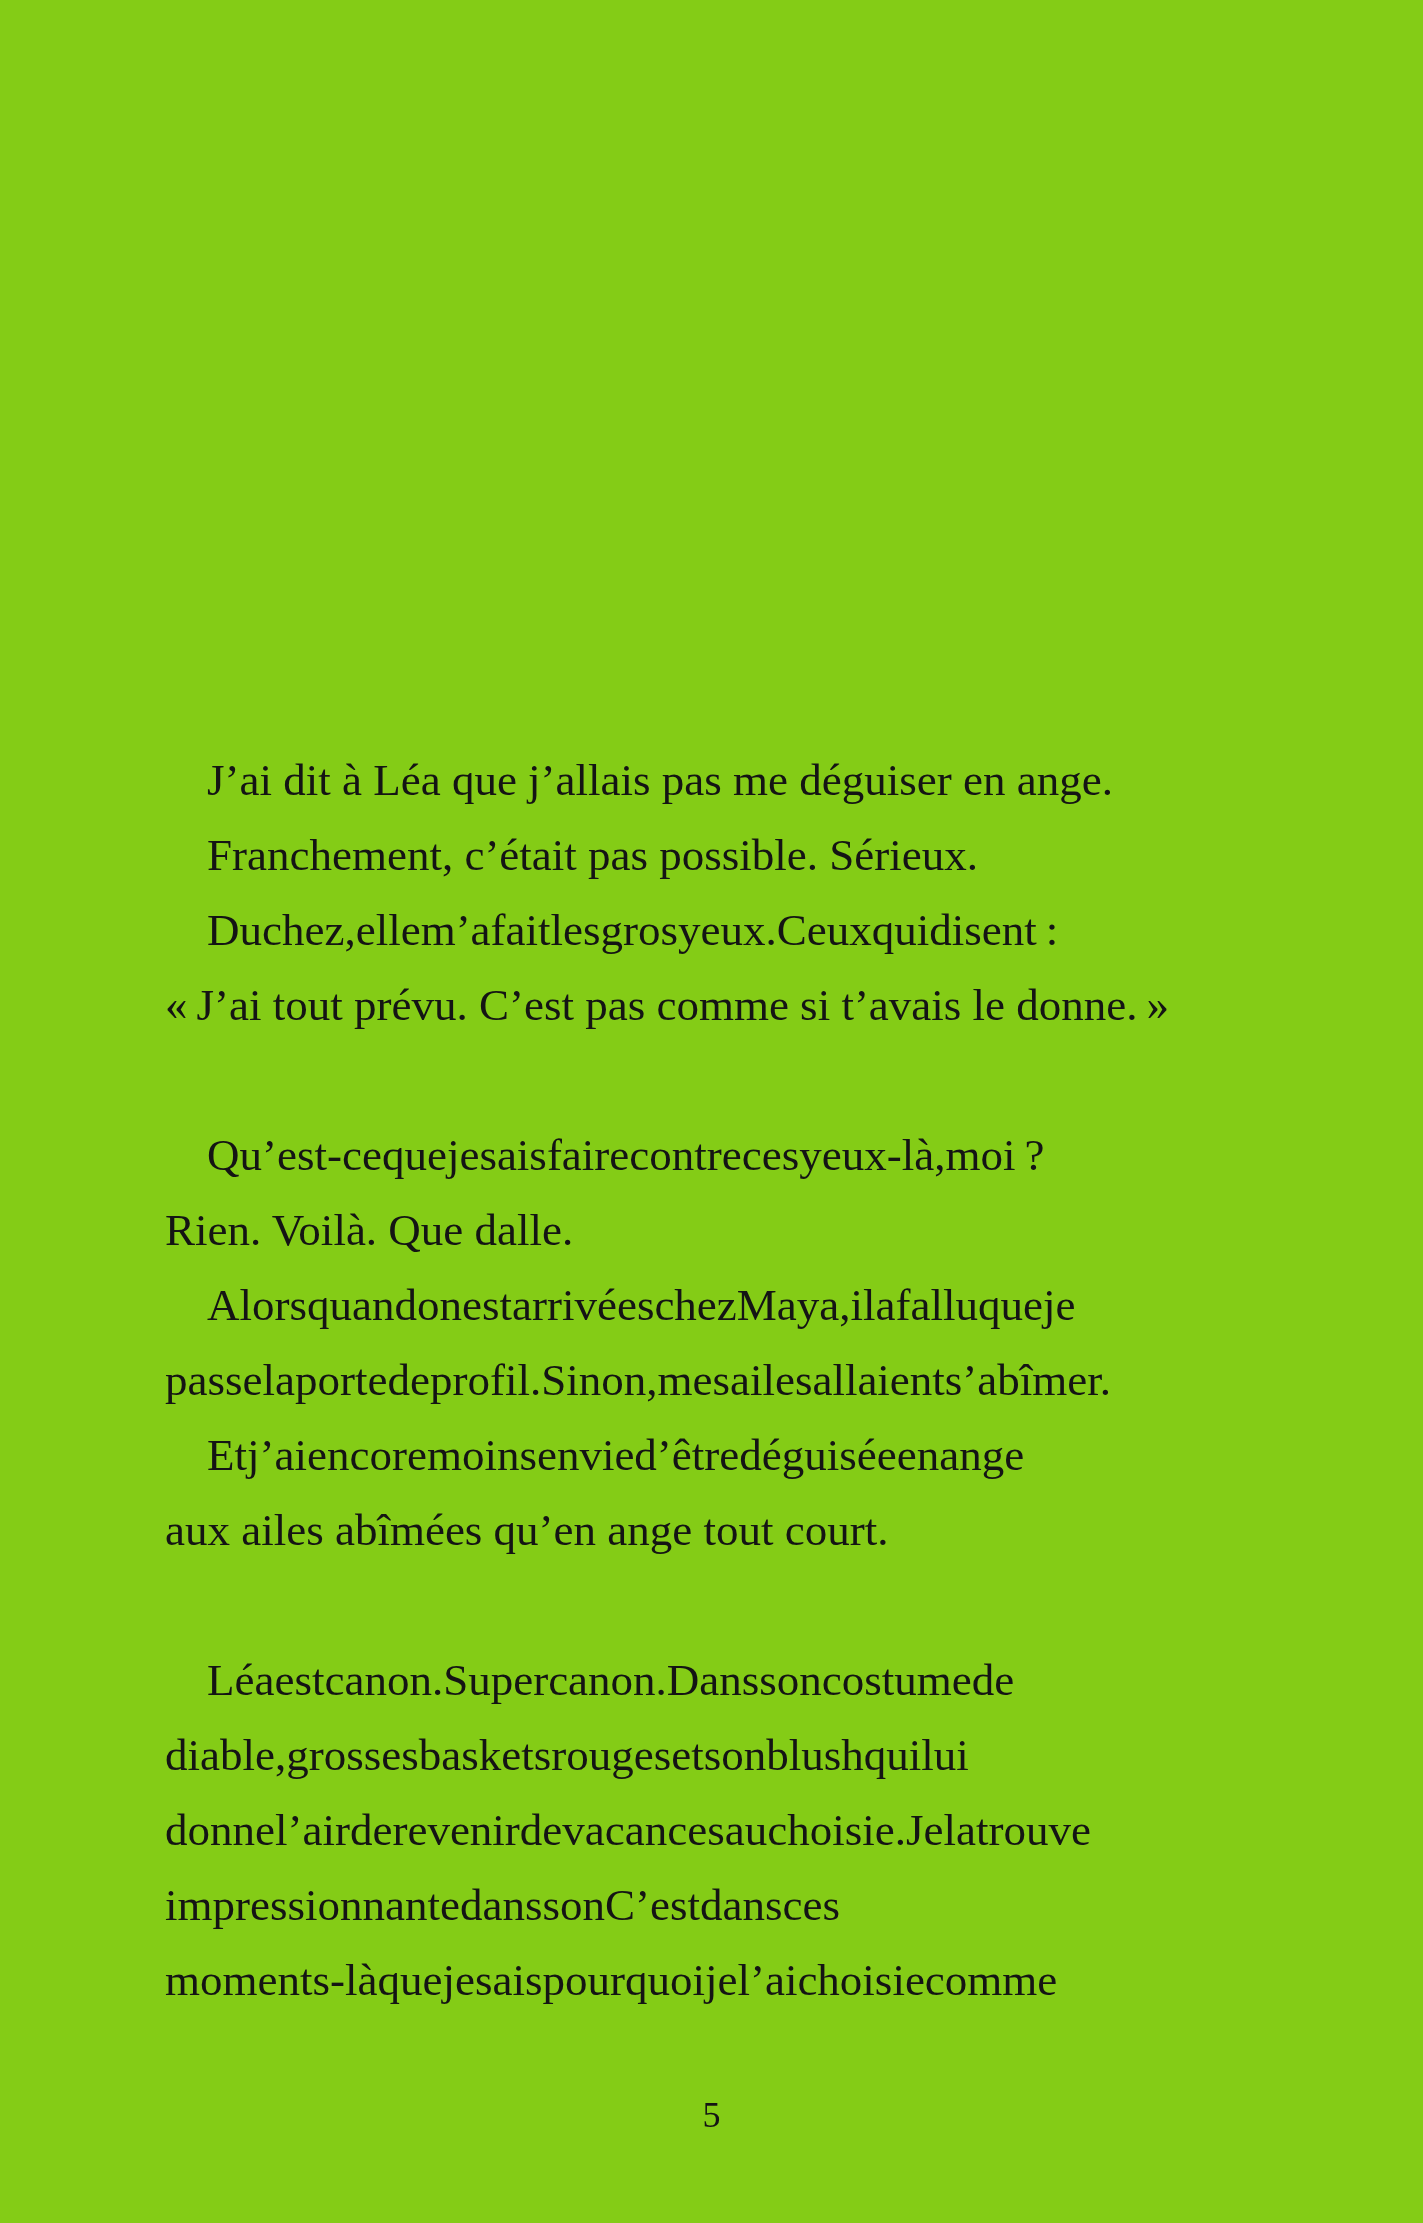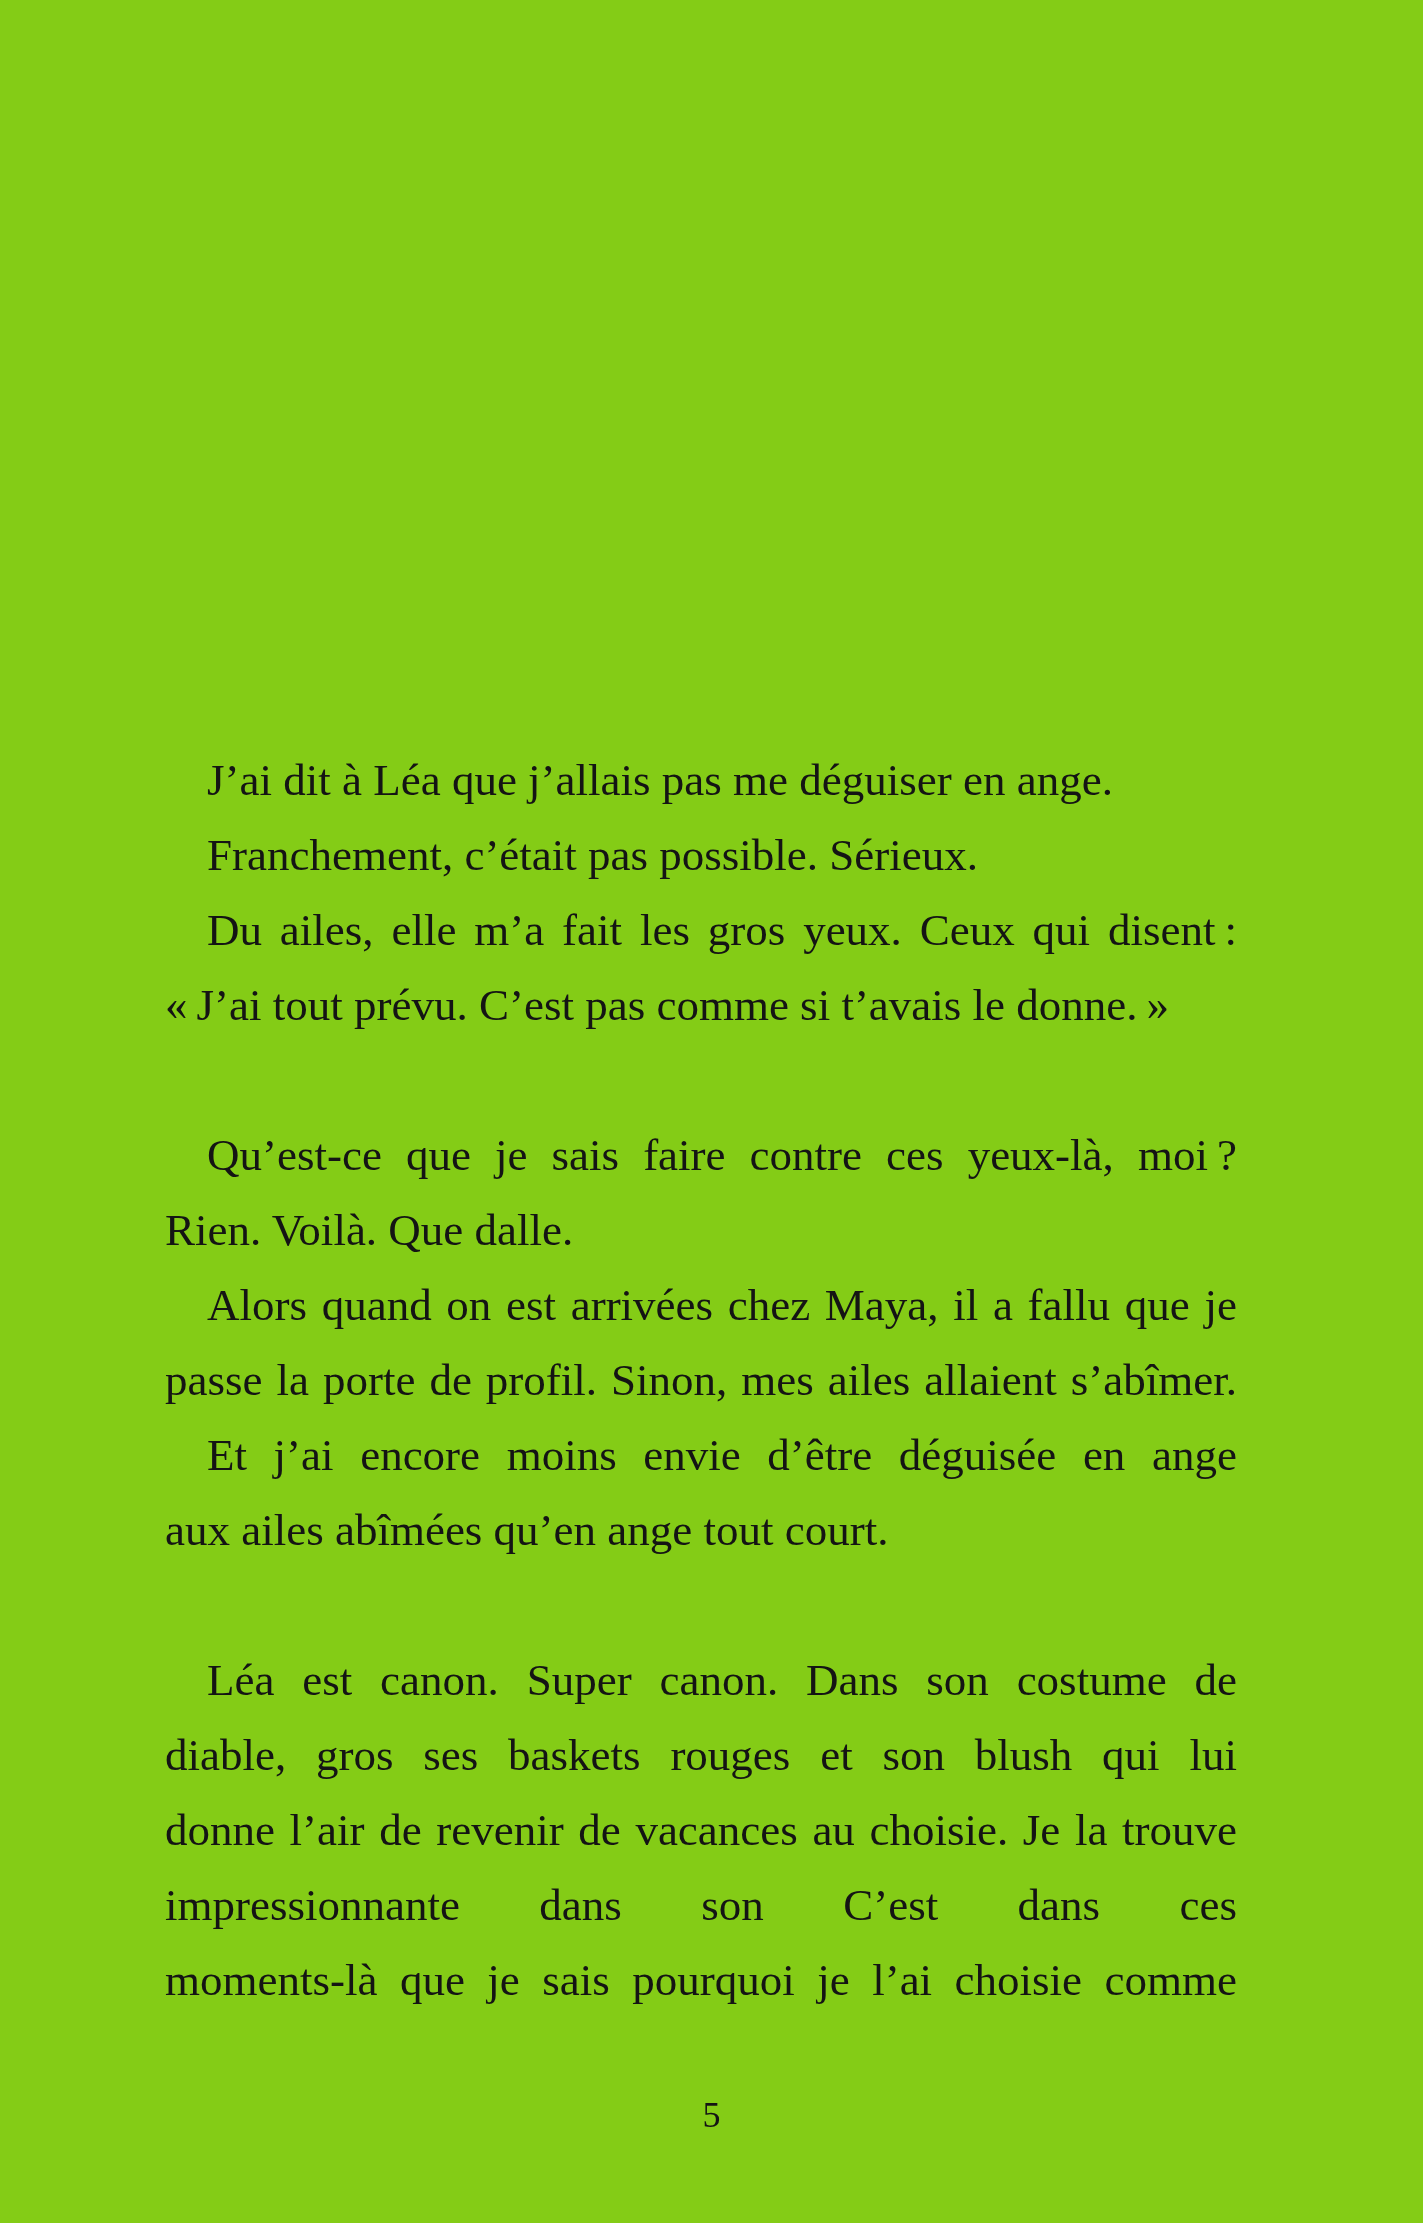--- a/index.html
+++ b/index.html
@@ -28,21 +28,20 @@
     font-size: 45px;
     white-space: nowrap;
     text-align: left;
   }
   .line.indent {
     padding-left: 42px;
   }
   
   .line.justify {
     display: flex;
-    justify-content: space-between;
   }
   .line.justify span {
     white-space: pre;
   }
   .folio {
     position: absolute;
     left: 0;
     top: 2096px;
     width: 1423px;
     height: 38px;
@@ -53,21 +52,21 @@
 </style>
 </head>
 <body>
 
 <div class="page">
   <div class="text-block" id="text-block">
       <div class="line indent">J’ai dit à Léa que j’allais pas me déguiser en ange.</div>
       <div class="line indent">Franchement, c’était pas possible. Sérieux.</div>
       <div class="line indent justify">
         <span>Du</span>
-        <span>ailes,</span>
+        <span>chez,</span>
         <span>elle</span>
         <span>m’a</span>
         <span>fait</span>
         <span>les</span>
         <span>gros</span>
         <span>yeux.</span>
         <span>Ceux</span>
         <span>qui</span>
         <span>disent :</span>
       </div>

